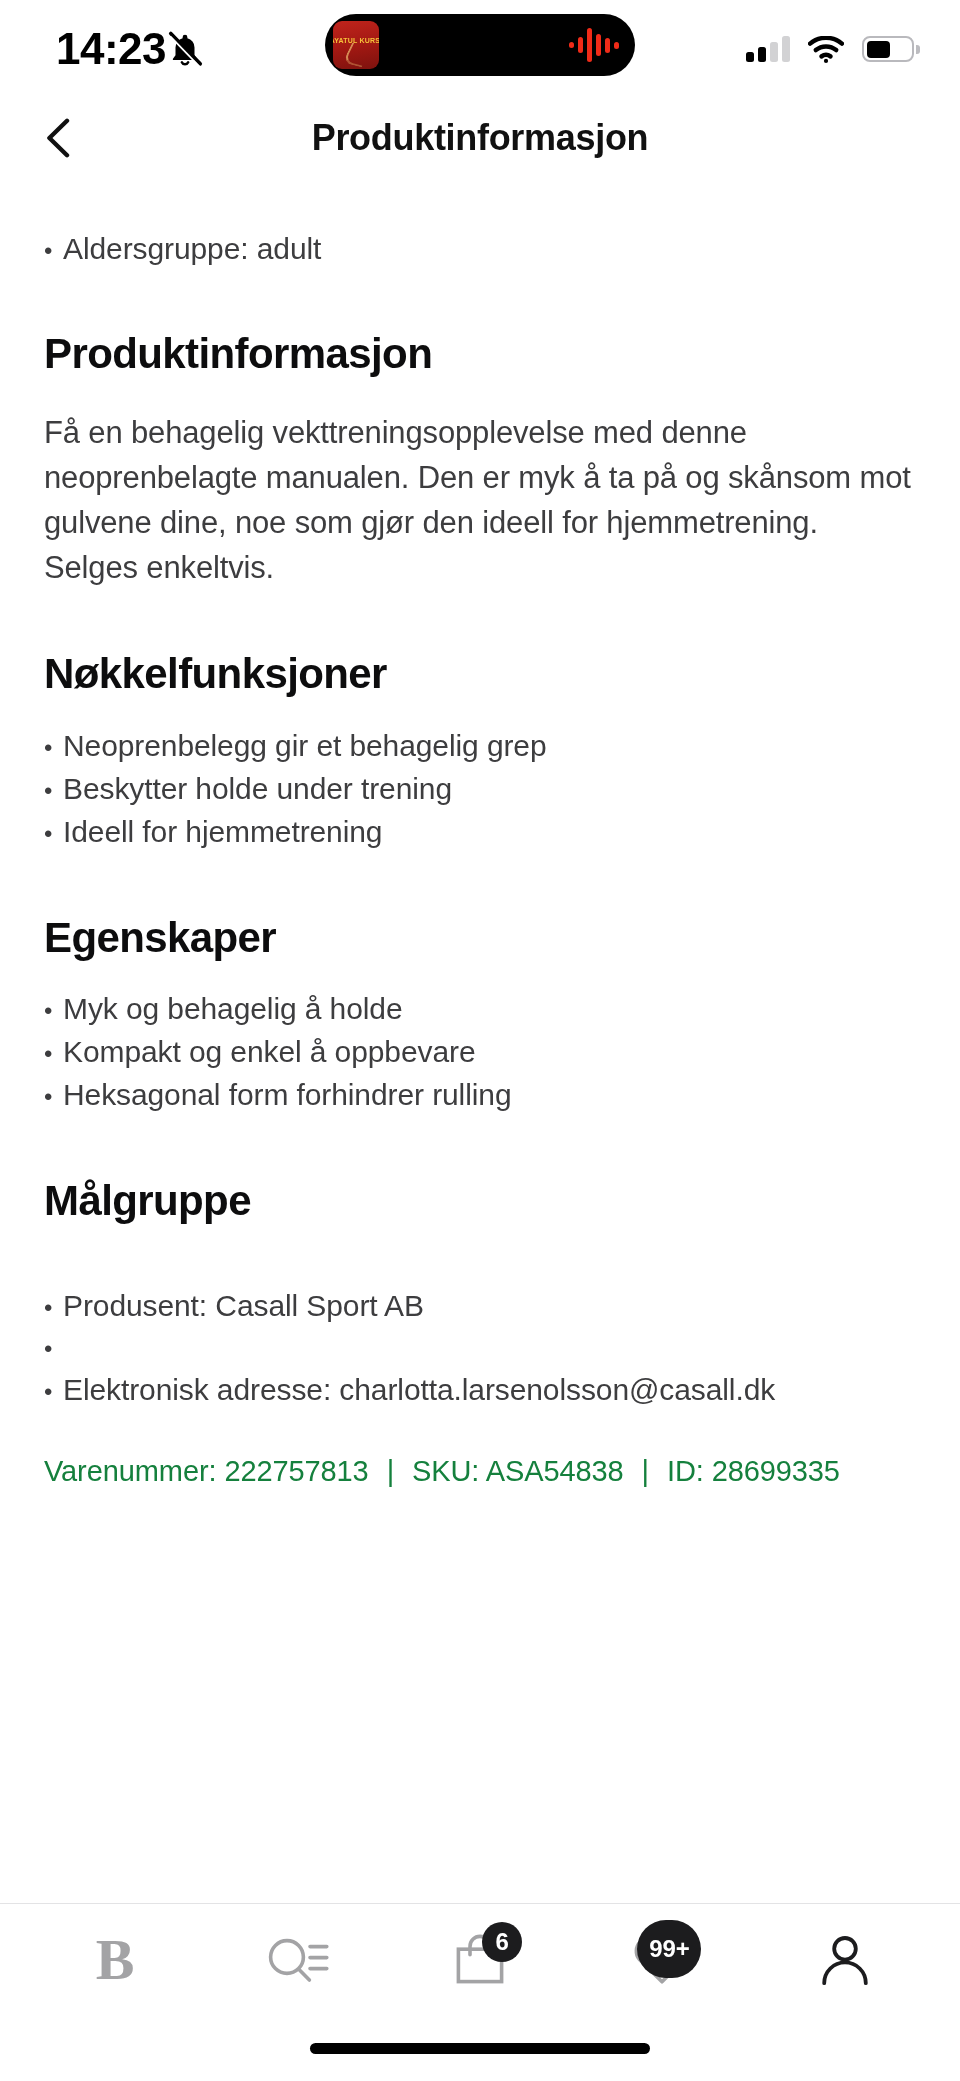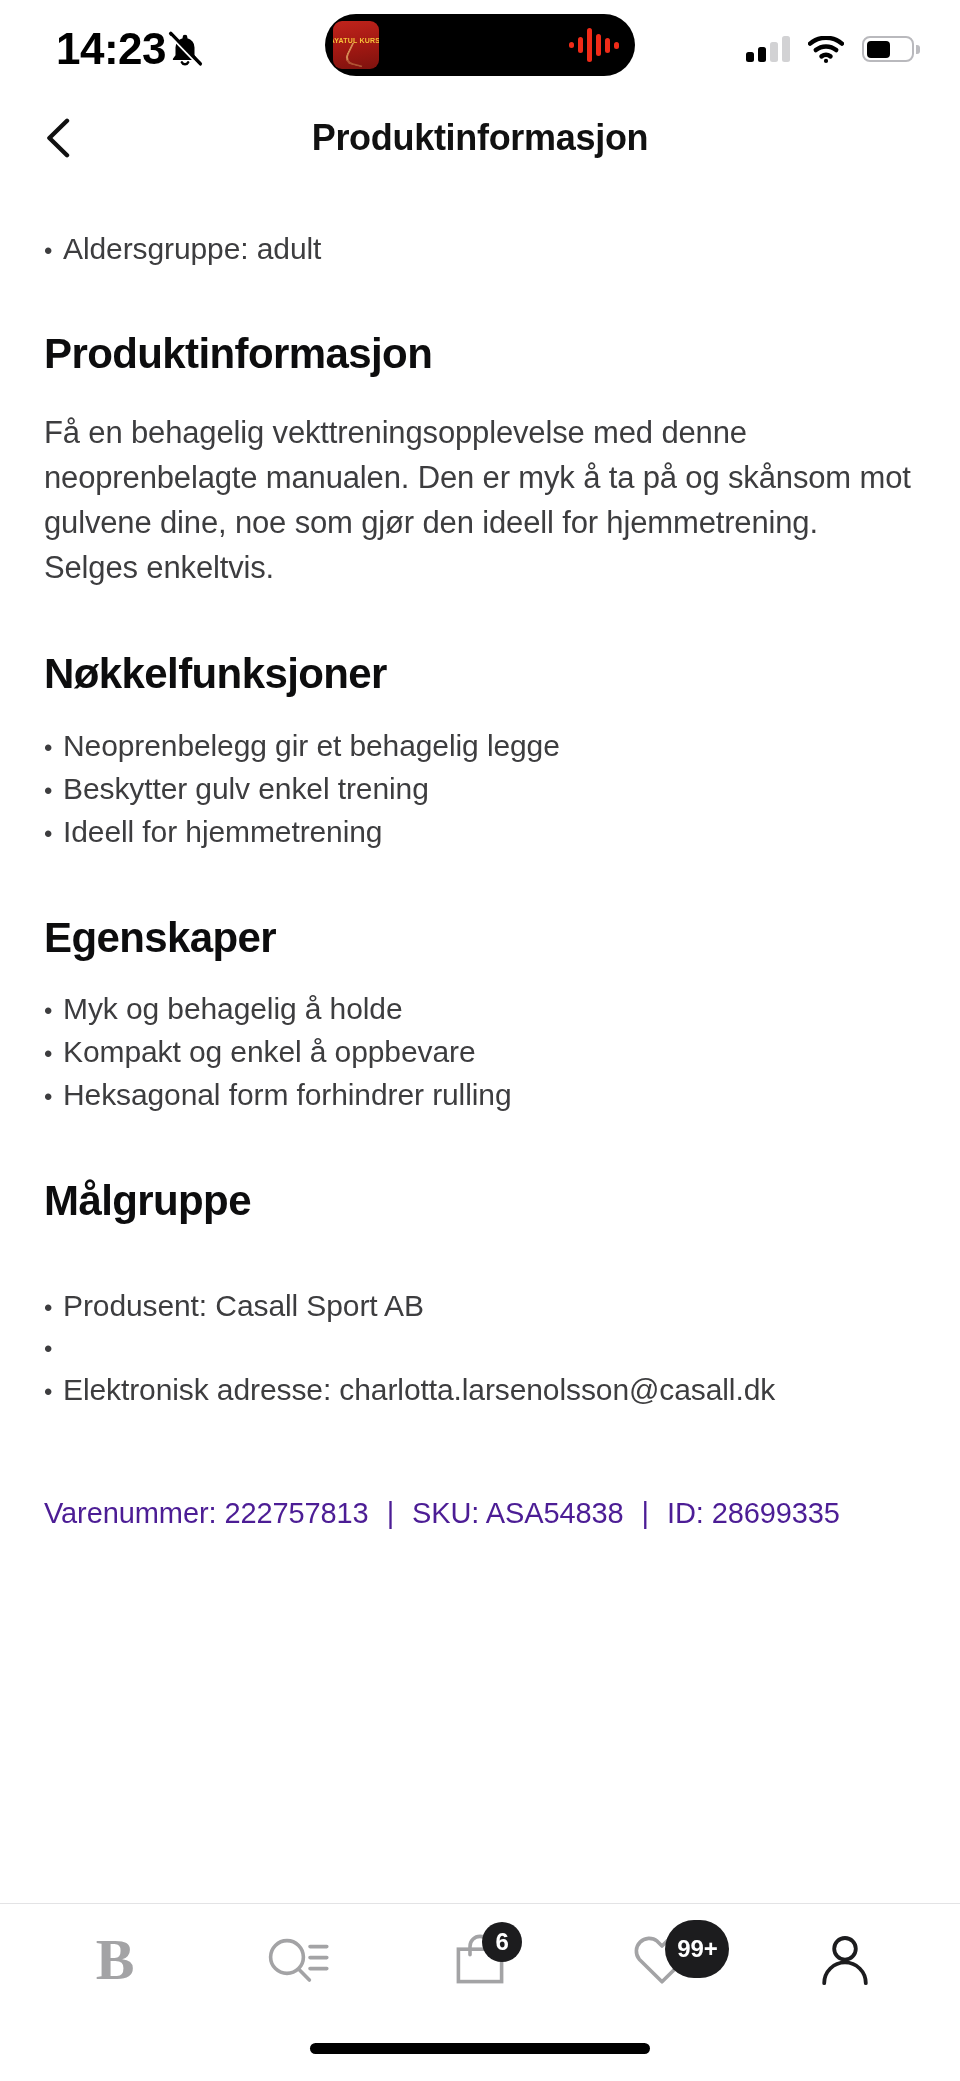--- a/index.html
+++ b/index.html
@@ -185,24 +185,24 @@
     margin-top: 32px;
     font-size: 31px;
     line-height: 45px;
     color: #3d3d3f;
     letter-spacing: -0.15px;
   }
   .bullet-list { margin-top: 26px; }
   .bullet-list .bullet-line { line-height: 41px; }
   .bullet-list .bullet-dot { line-height: 41px; }
   .meta-line {
-    margin-top: 82px;
+    margin-top: 40px;
     font-size: 29px;
     line-height: 38px;
-    color: #4c1d95;
+    color: #15803d;
     letter-spacing: -0.1px;
   }
   .meta-sep { padding: 0 10px; }
 
   
   .tab-bar {
     flex: 0 0 112px;
     border-top: 1px solid #e3e3e5;
     display: flex;
     align-items: center;
@@ -233,21 +233,21 @@
     border-radius: 999px;
     font-size: 24px;
     font-weight: 600;
     line-height: 1;
     display: flex;
     align-items: center;
     justify-content: center;
     letter-spacing: -0.2px;
   }
   .badge-cart { min-width: 40px; height: 40px; top: 6px; left: 62px; padding: 0 8px; }
-  .badge-fav { min-width: 40px; height: 58px; top: 4px; left: 63px; padding: 0 12px; }
+  .badge-fav { min-width: 40px; height: 58px; top: 4px; left: 35px; padding: 0 12px; }
 
   
   .home-area {
     flex: 0 0 66px;
     display: flex;
     align-items: center;
     justify-content: center;
   }
   .home-indicator {
     width: 340px;
@@ -333,25 +333,25 @@
     <div class="section">
       <div class="section-title">Produktinformasjon</div>
       <div class="section-body">Få en behagelig vekttreningsopplevelse med denne neoprenbelagte manualen. Den er myk å ta på og skånsom mot gulvene dine, noe som gjør den ideell for hjemmetrening. Selges enkeltvis.</div>
     </div>
 
     <div class="section">
       <div class="section-title">Nøkkelfunksjoner</div>
       <div class="bullet-list">
         <div class="bullet-line">
           <span class="bullet-dot">•</span>
-          <span>Neoprenbelegg gir et behagelig legge</span>
-        </div>
-        <div class="bullet-line">
-          <span class="bullet-dot">•</span>
-          <span>Beskytter gulv enkel trening</span>
+          <span>Neoprenbelegg gir et behagelig grep</span>
+        </div>
+        <div class="bullet-line">
+          <span class="bullet-dot">•</span>
+          <span>Beskytter holde under trening</span>
         </div>
         <div class="bullet-line">
           <span class="bullet-dot">•</span>
           <span>Ideell for hjemmetrening</span>
         </div>
       </div>
     </div>
 
     <div class="section">
       <div class="section-title">Egenskaper</div>

